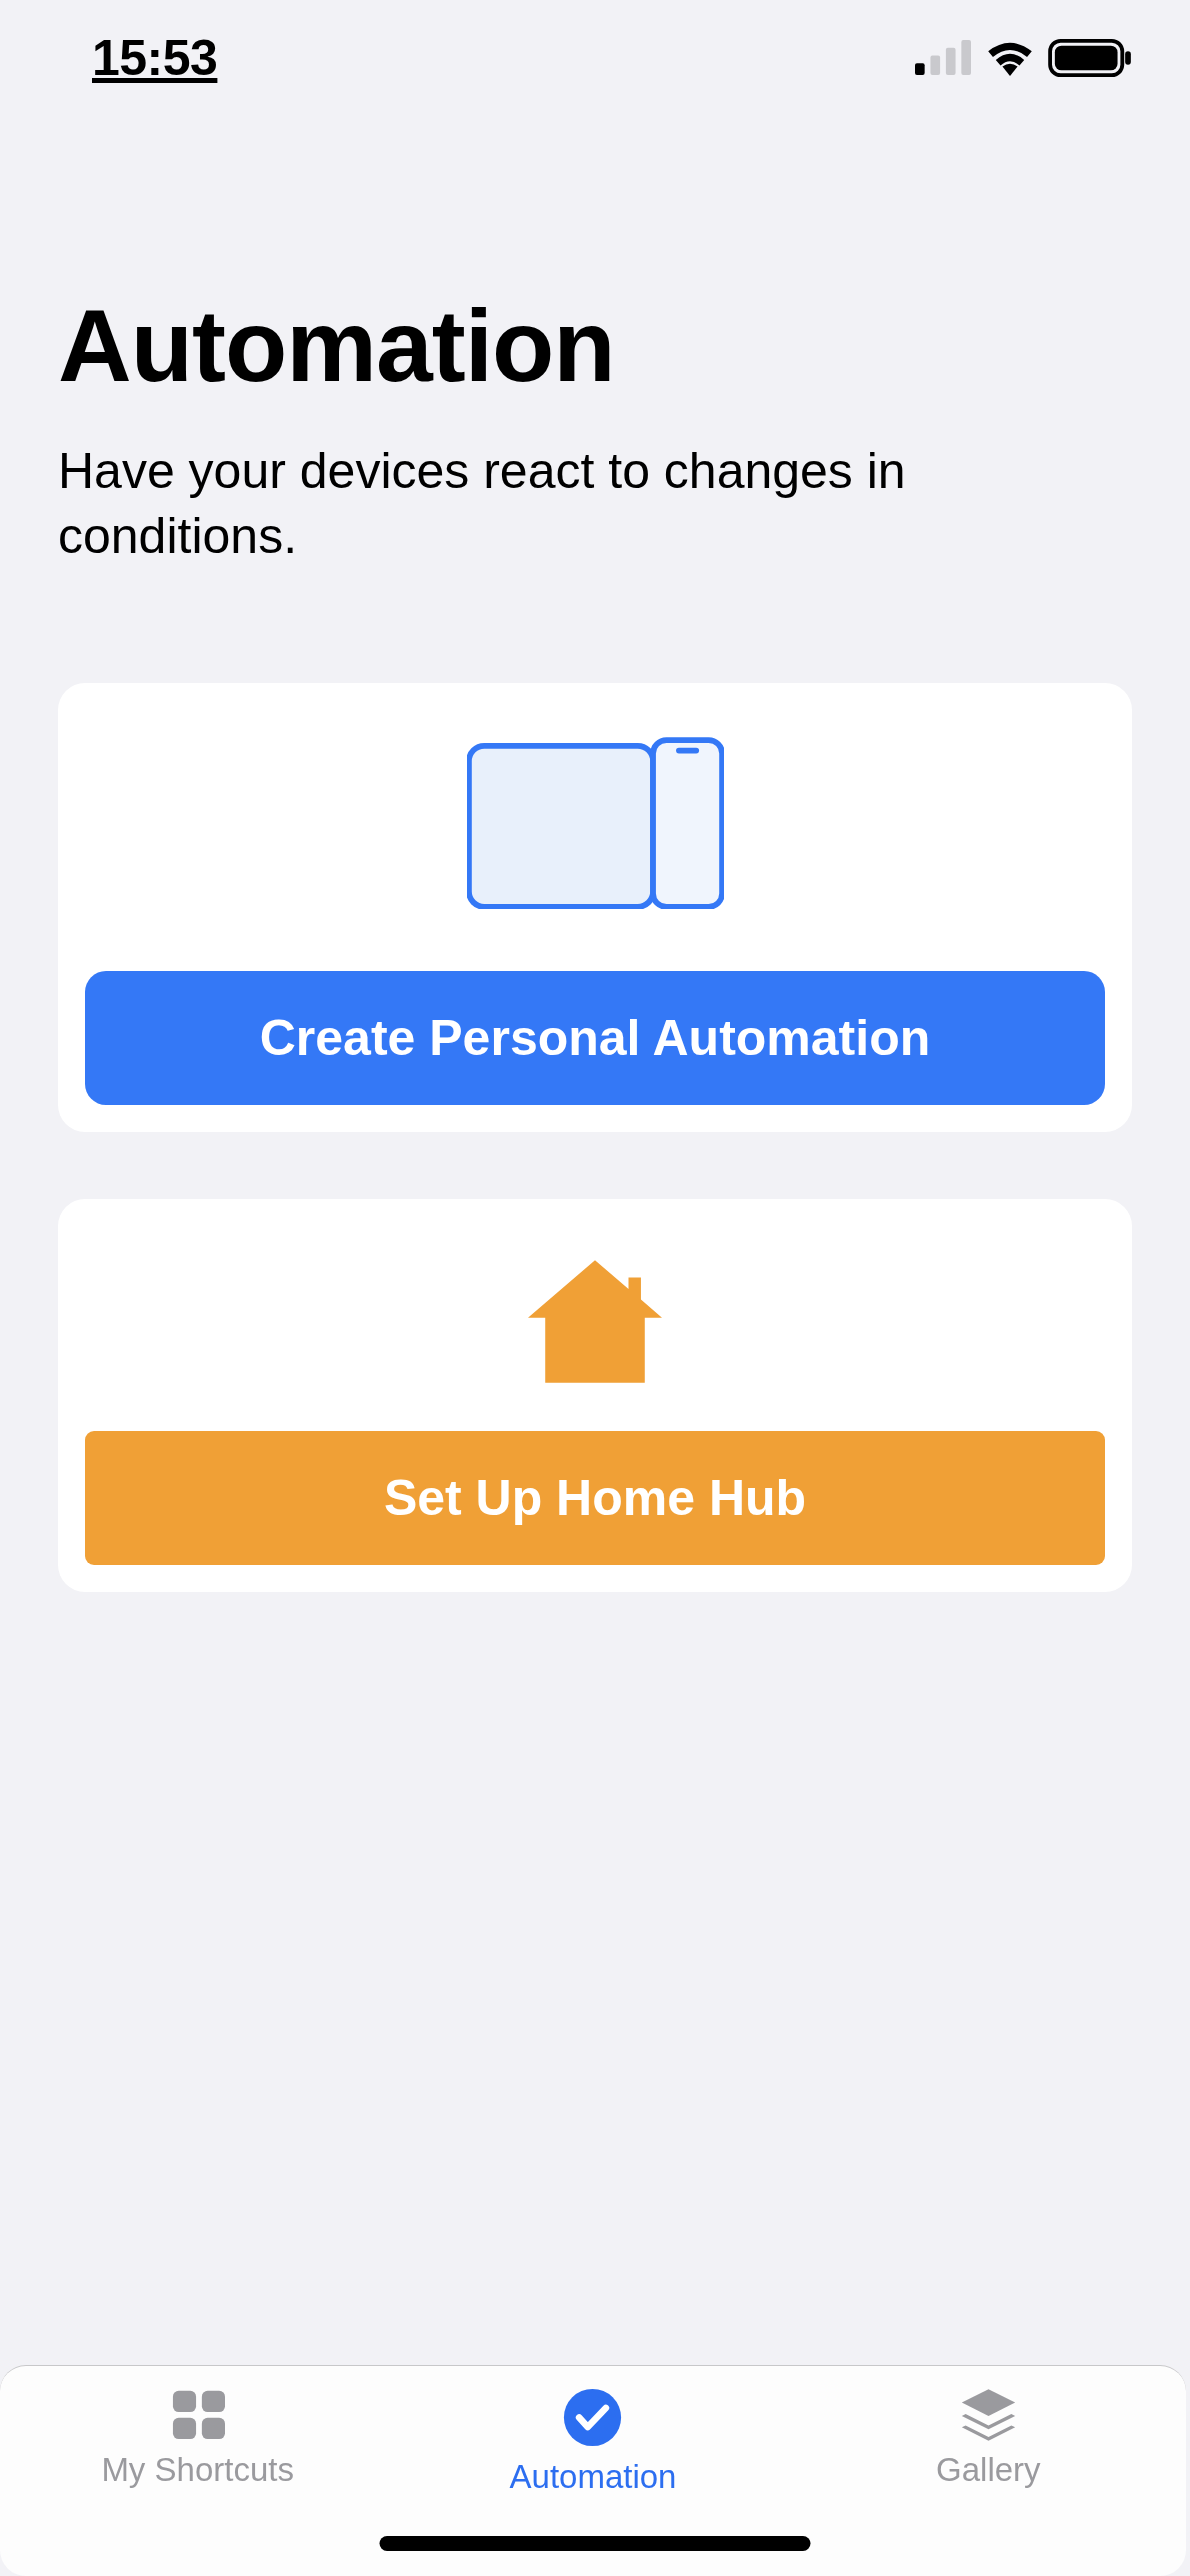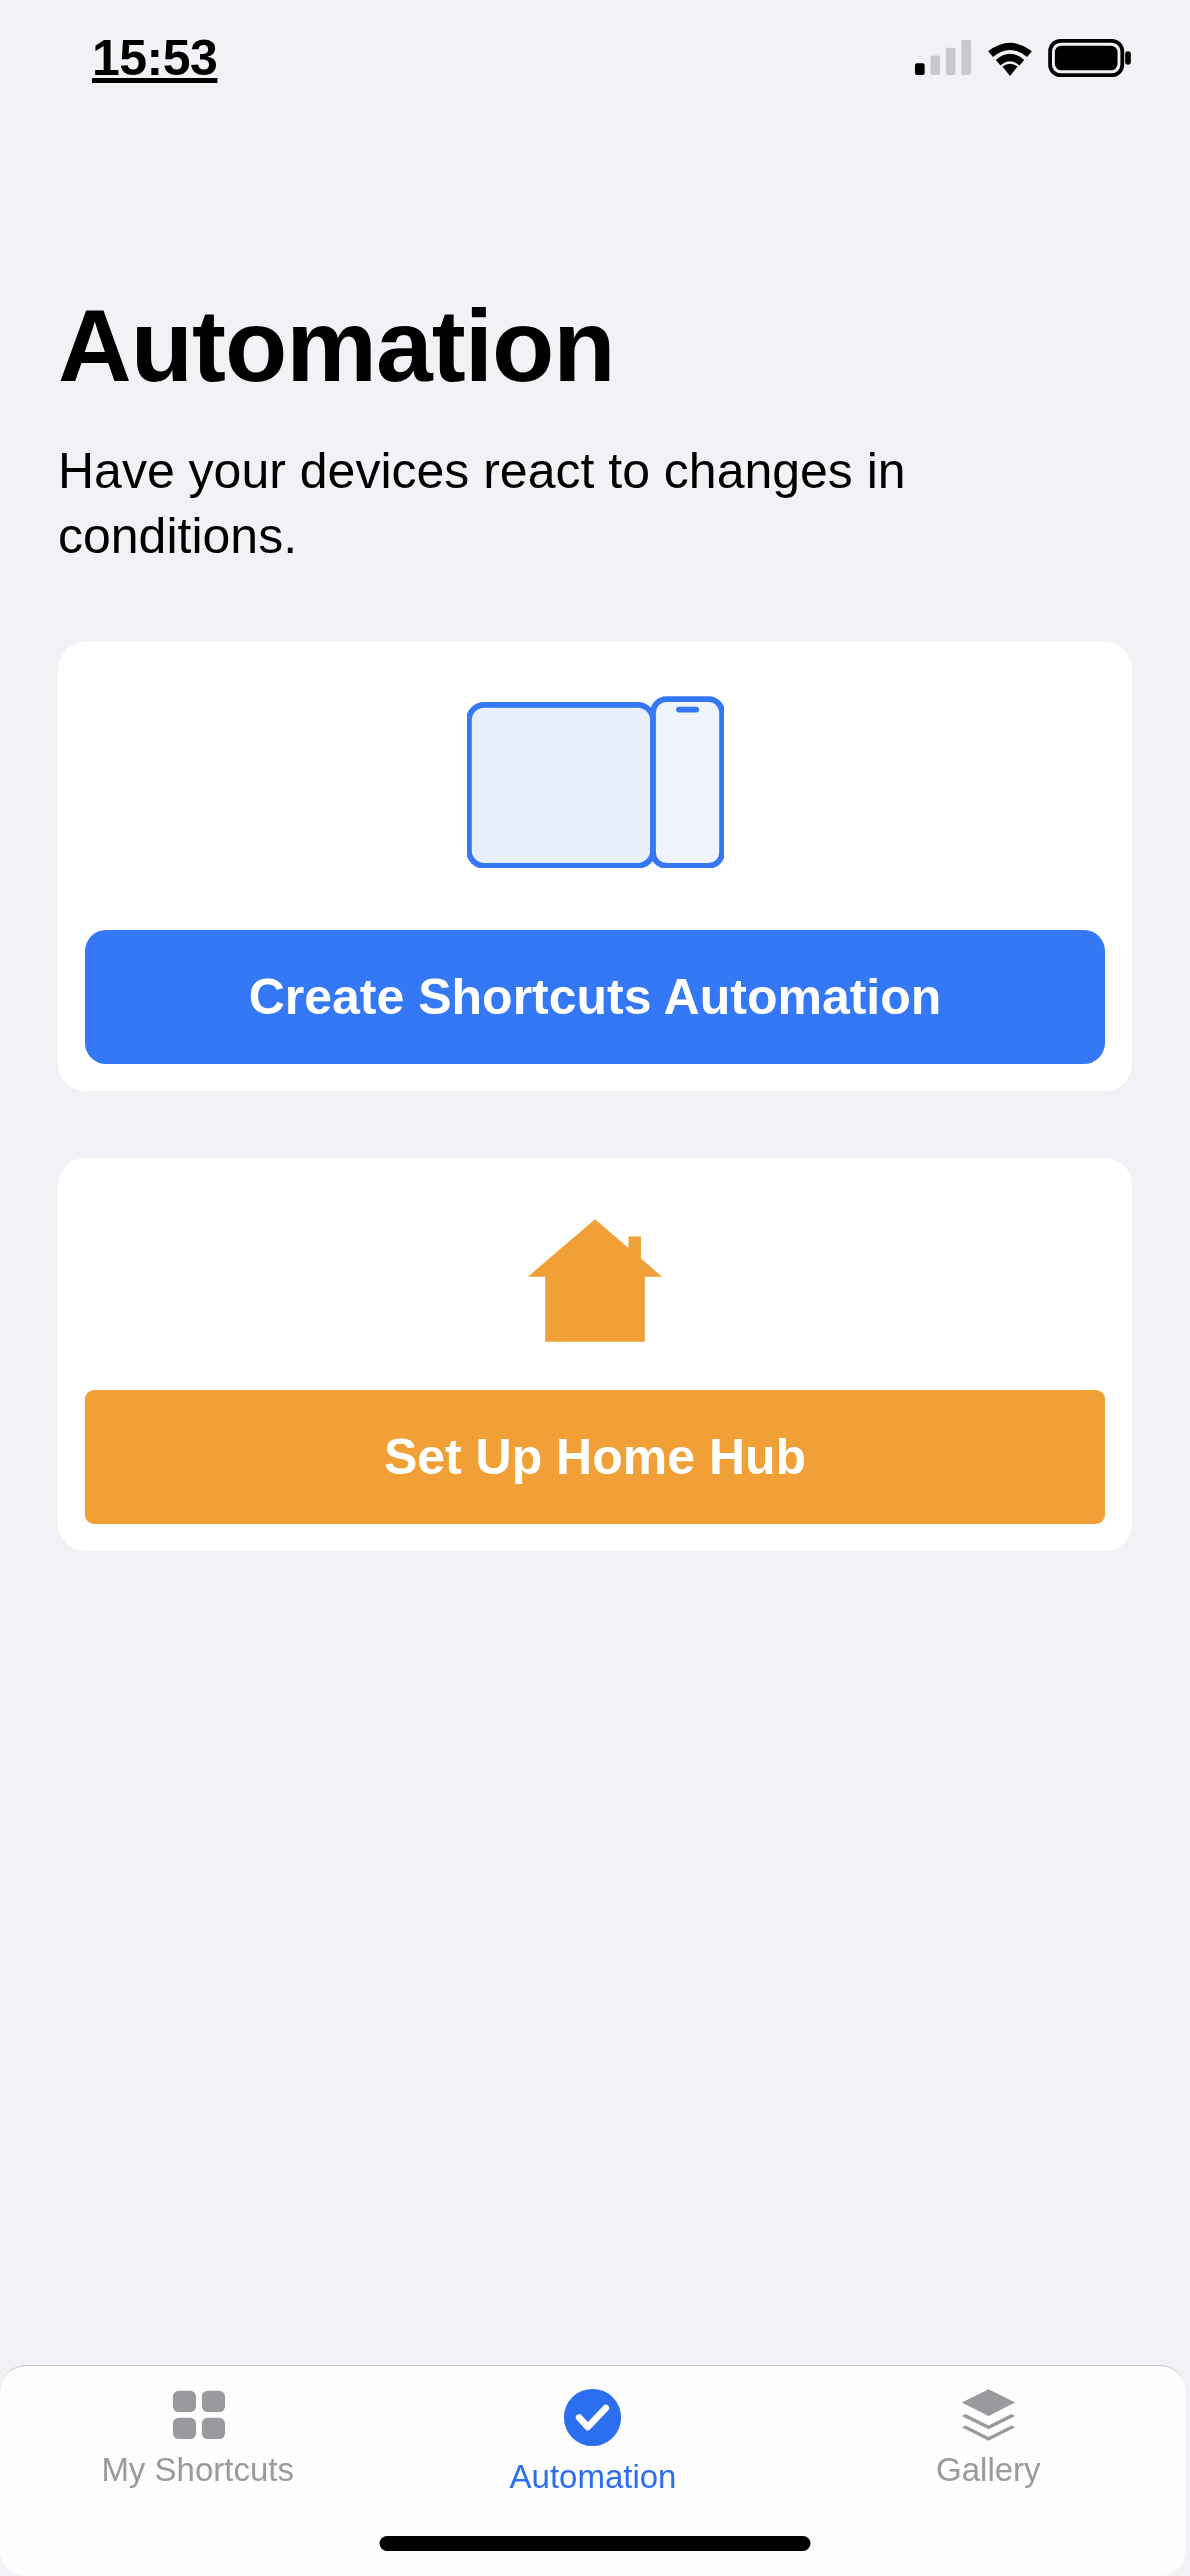--- a/index.html
+++ b/index.html
@@ -43,21 +43,21 @@
       font-weight: 700;
       letter-spacing: -1px;
       color: #000;
       margin-bottom: 34px;
     }
     .page-subtitle {
       font-size: 50px;
       font-weight: 400;
       color: #000;
       line-height: 1.3;
-      margin-bottom: 73px;
+      margin-bottom: 114px;
     }
     .card {
       background: #fff;
       border-radius: 27px;
       padding: 53px 27px 27px 27px;
       margin: 0 58px 67px 58px;
       text-align: center;
     }
     .card-icon-wrap {
       display: flex;
@@ -160,21 +160,21 @@
 
 <div class="card">
   <div class="card-icon-wrap">
     <svg width="257" height="173" viewBox="0 0 268 180">
       <rect x="2" y="10" width="192" height="168" rx="16" fill="#e8f0fb" stroke="#3478f6" stroke-width="6"></rect>
       <rect x="194" y="4" width="72" height="174" rx="14" fill="#f0f5fd" stroke="#3478f6" stroke-width="6"></rect>
       <rect x="218" y="12" width="24" height="6" rx="3" fill="#3478f6"></rect>
 
     </svg>
   </div>
-  <button class="card-button btn-blue">Create Shortcuts Automation</button>
+  <button class="card-button btn-blue">Create Personal Automation</button>
 </div>
 
 <div class="card second-card">
   <div class="card-icon-wrap">
     <svg width="134" height="123" viewBox="0 0 140 128">
       <path d="M70 0 L105 30 L105 18 L118 18 L118 41 L140 60 L122 60 L122 128 L18 128 L18 60 L0 60 Z" fill="#f0a036"></path>
     </svg>
   </div>
   <button class="card-button btn-orange">Set Up Home Hub</button>
 </div>

